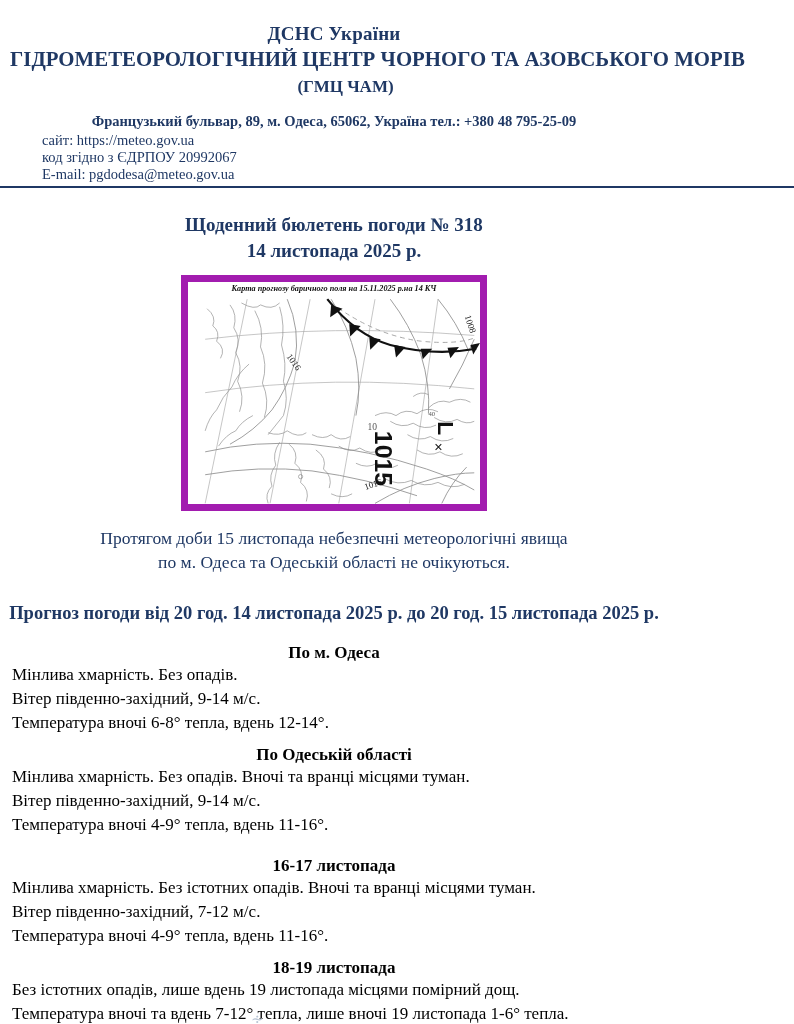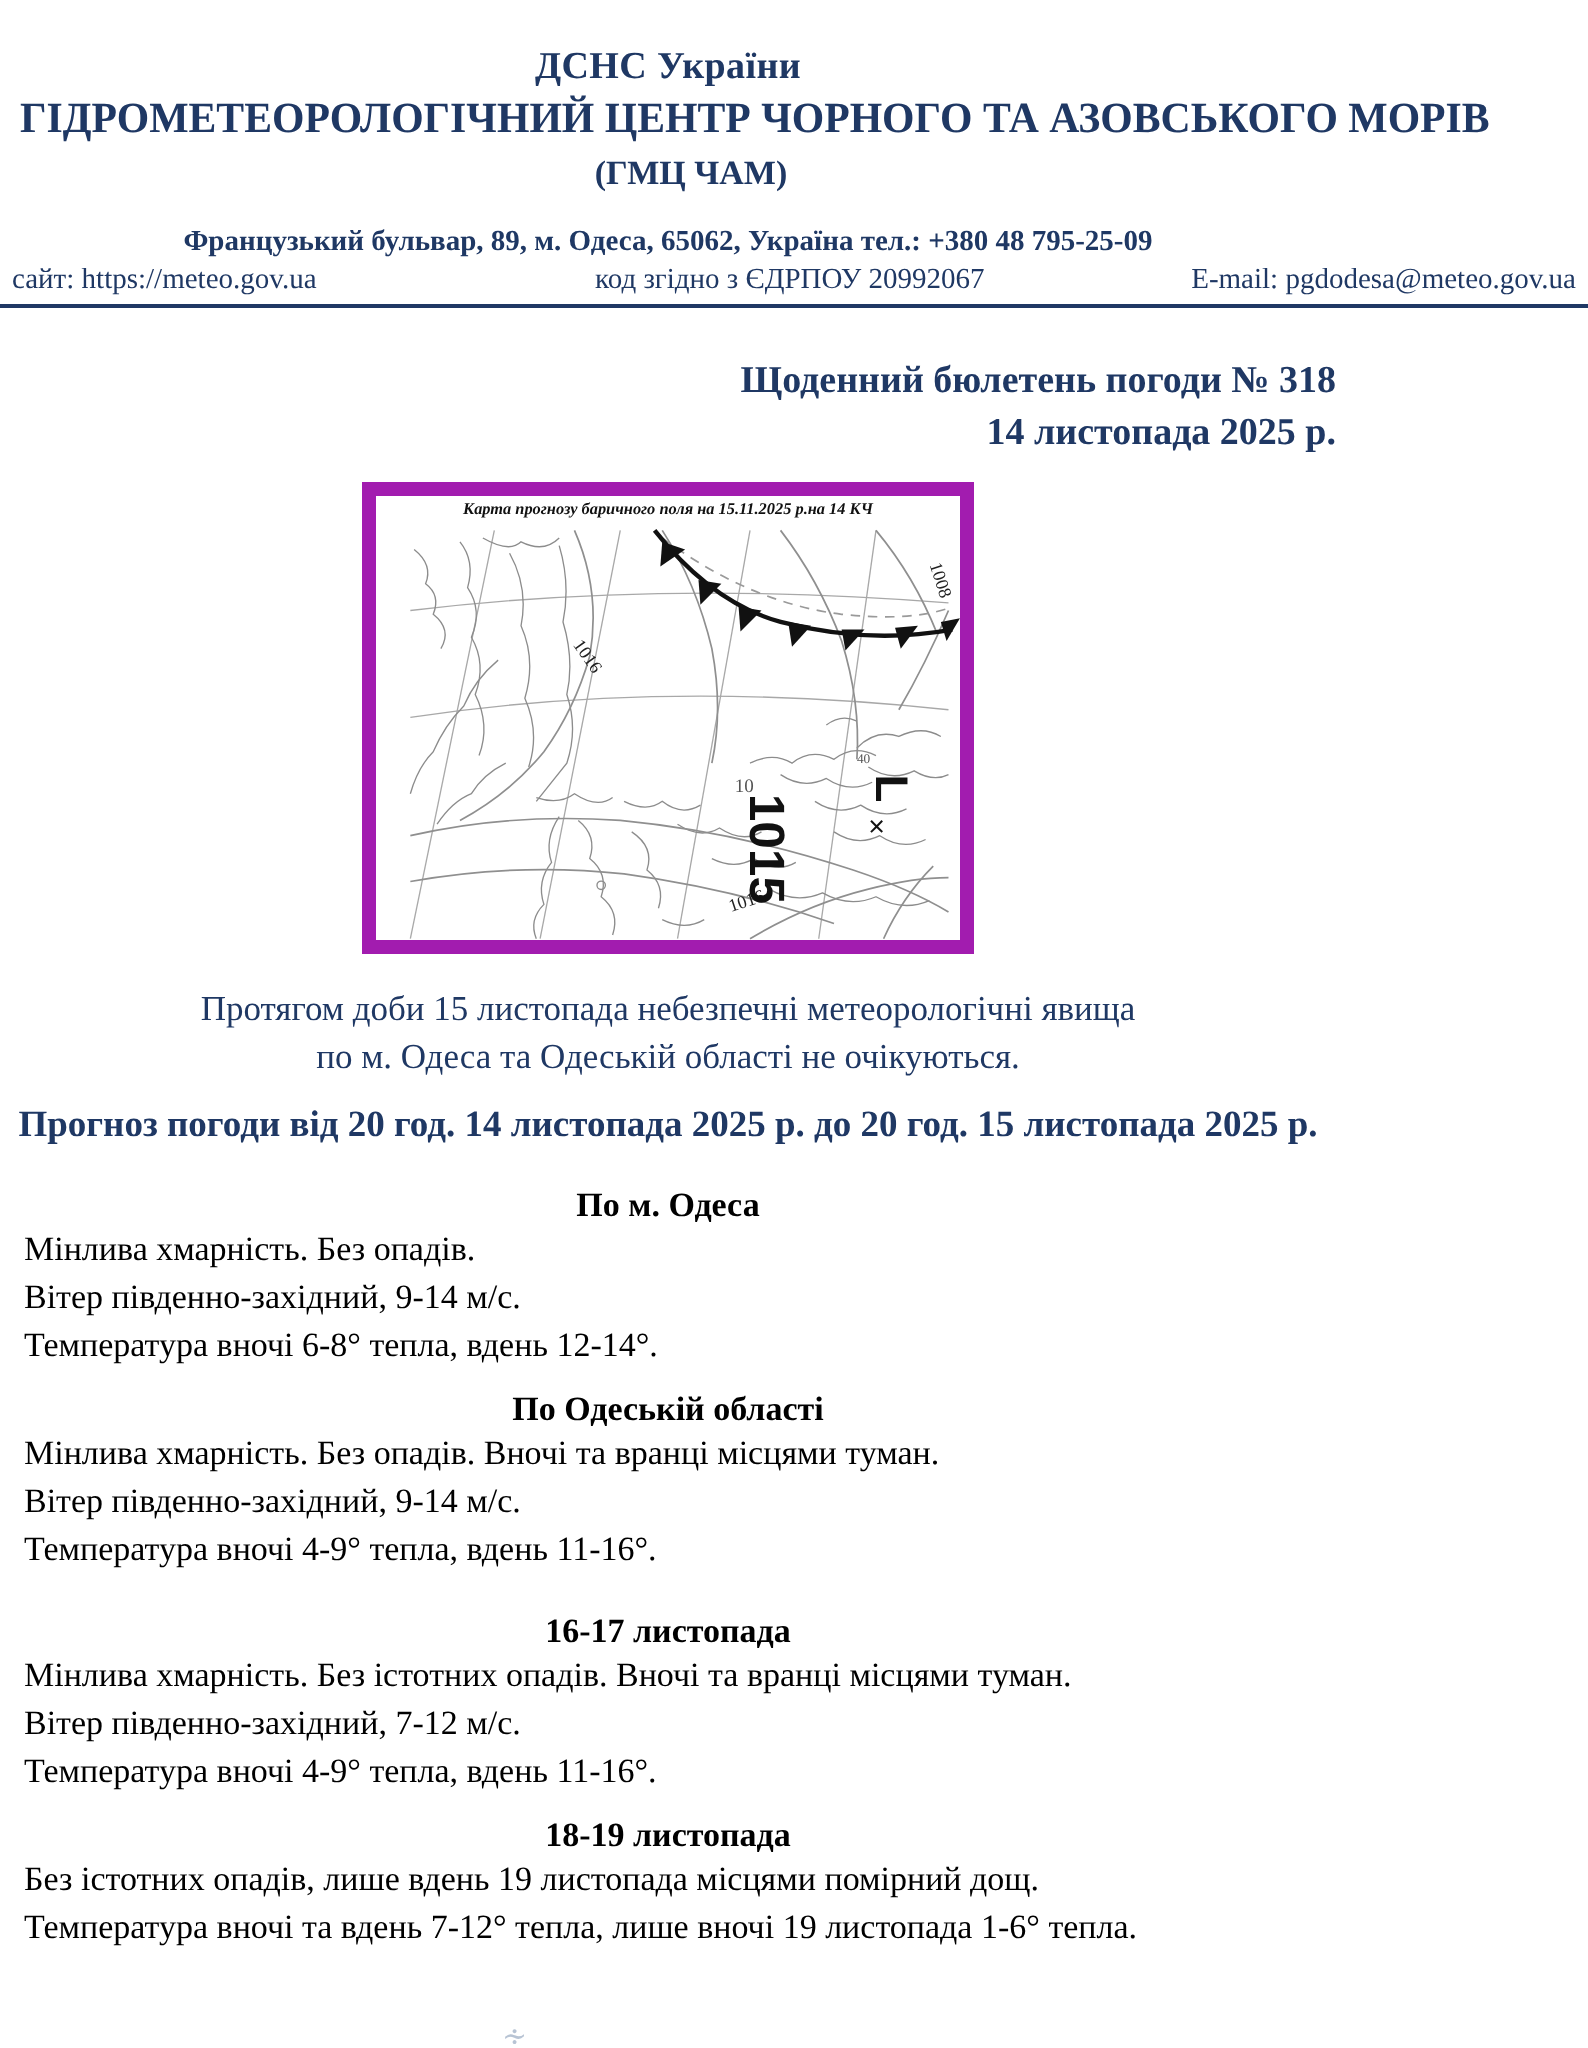--- a/index.html
+++ b/index.html
@@ -57,33 +57,34 @@
   }
   .contact-row {
     display: flex;
     justify-content: space-between;
     align-items: baseline;
     color: #1f3864;
     font-size: 14.5px;
     padding: 2px 6px 0 6px;
     box-sizing: border-box;
     width: 794px;
+    flex-direction: column;
   }
   .contact-row > div { white-space: nowrap; }
   .contact-center { flex: 0 0 auto; margin-left: 36px; }
   .rule {
     width: 794px;
     height: 2px;
     background: #1f3864;
     margin-top: 3px;
   }
 
   
   .bulletin-title {
-    text-align: right;
+    text-align: center;
     font-size: 19px;
     font-weight: bold;
     color: #1f3864;
     margin-top: 24px;
     line-height: 1.35;
   }
 
   
   .map-wrap {
     display: flex;
@@ -122,21 +123,21 @@
     font-weight: normal;
     color: #1f3864;
     margin-top: 16px;
     line-height: 1.35;
   }
   .period {
     text-align: center;
     font-size: 18.5px;
     font-weight: bold;
     color: #1f3864;
-    margin-top: 10px;
+    margin-top: 26px;
     line-height: 1.3;
   }
   .sec-head {
     text-align: center;
     font-size: 17px;
     font-weight: bold;
     color: #000;
     margin-top: 18px;
   }
   .sec-head.tight { margin-top: 10px; }

